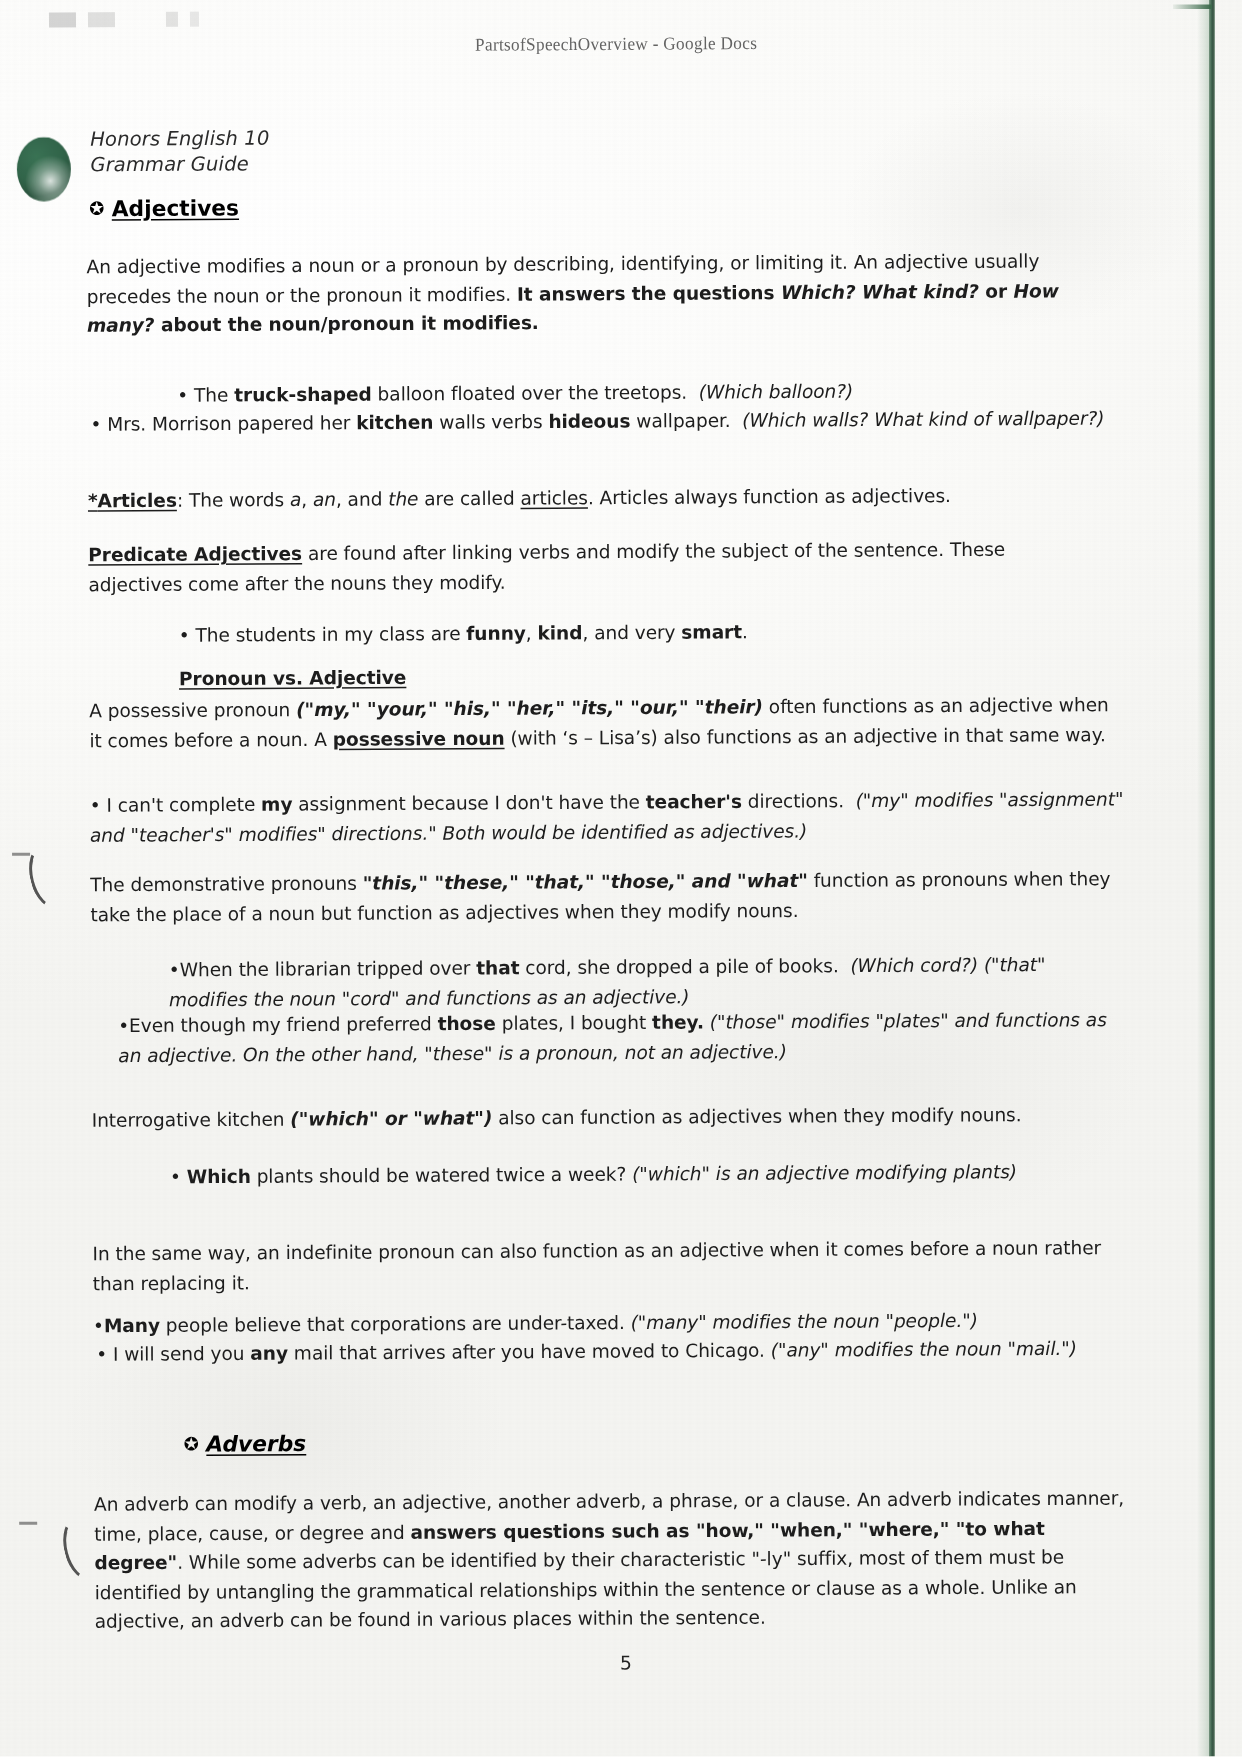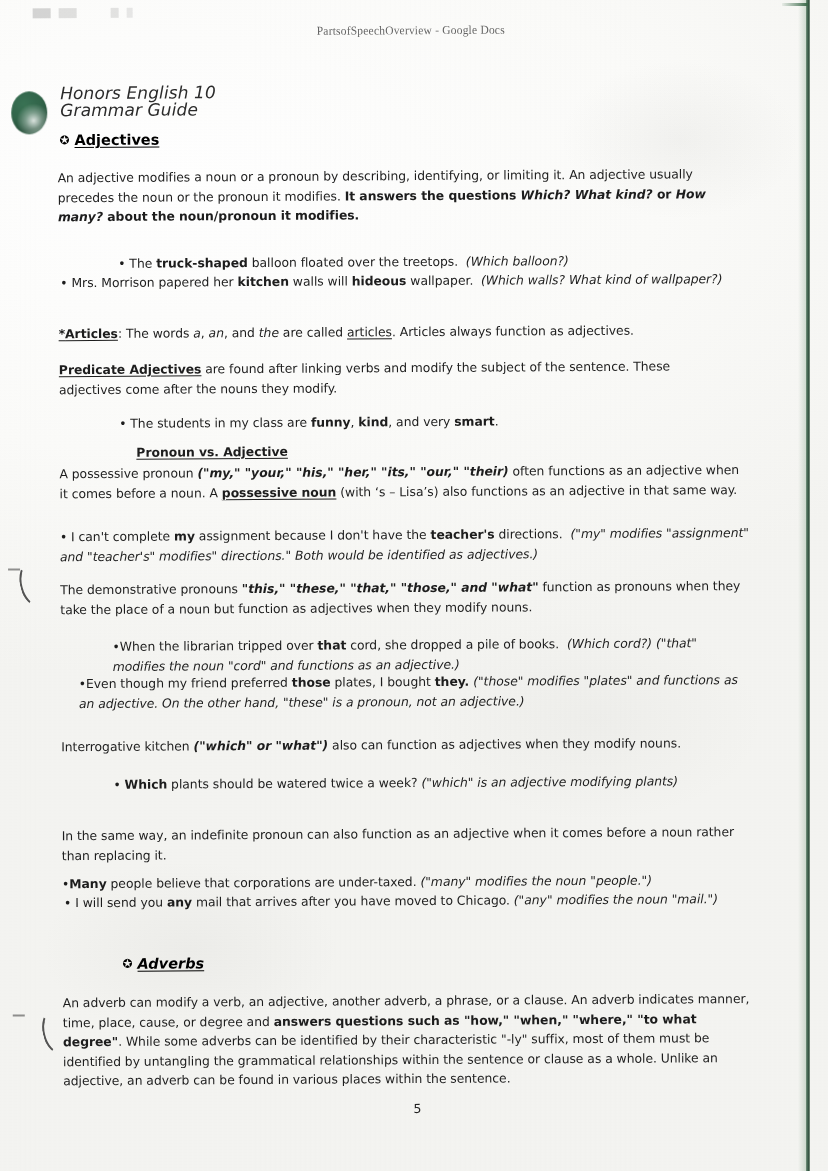--- a/index.html
+++ b/index.html
@@ -96,21 +96,21 @@
       radial-gradient(circle at 62% 68%, rgba(255,255,255,.82) 0%, rgba(255,255,255,.35) 22%, rgba(255,255,255,0) 46%),
       radial-gradient(circle at 36% 30%, #2f6b4b 0%, #275c40 45%, #1f4b34 70%, #6f8f7b 100%);
     filter: blur(.5px);
     opacity: .95;
   }
 
   .course-label {
     position: absolute;
     left: 63px; top: 83px;
     font-family: "DejaVu Sans", sans-serif;
-    font-size: 17px;
+    font-size: 13px;
     font-style: italic;
     color: #2b2b2b;
     line-height: 17px;
     letter-spacing: .1px;
   }
 
   
   .section-head {
     position: absolute;
     font-family: "DejaVu Sans", sans-serif;
@@ -224,38 +224,38 @@
   </div>
 
   <div class="blk" style="left:120px; top:252px; width:620px;">
     <span>•</span>
     <span>The </span><b><span>truck-shaped</span></b><span> balloon floated over the treetops.</span>
     &nbsp;<i><span>(Which balloon?)</span></i>
   </div>
 
   <div class="blk" style="left:62px; top:271px; width:680px;">
     <span>•</span>
-    <span>Mrs. Morrison papered her </span><b><span>kitchen</span></b><span> walls will </span><b><span>hideous</span></b><span> wallpaper.</span>
+    <span>Mrs. Morrison papered her </span><b><span>kitchen</span></b><span> walls verbs </span><b><span>hideous</span></b><span> wallpaper.</span>
     &nbsp;<i><span>(Which walls?  What kind of wallpaper?)</span></i>
   </div>
 
   <div class="blk" style="left:60px; top:322px; width:690px;">
     <b><u><span>*</span><span>Articles</span></u></b><span>: The words </span><i><span>a</span></i><span>, </span><i><span>an</span></i><span>, and </span><i><span>the</span></i><span> are called </span><u><span>articles</span></u><span>.  Articles always function as adjectives.</span>
   </div>
 
   <div class="blk" style="left:60px; top:358px; width:675px;">
     <b><u><span>Predicate Adjectives</span></u></b><span> are found after linking verbs and modify the subject of the sentence. These adjectives come after the nouns they modify.</span>
   </div>
 
   <div class="blk" style="left:120px; top:412px; width:620px;">
     <span>•</span>
     <span>The students in my class are </span><b><span>funny</span></b><span>, </span><b><span>kind</span></b><span>, and very </span><b><span>smart</span></b><span>.</span>
   </div>
 
-  <div class="blk" style="left:137px; top:441px;text-align:right;">
+  <div class="blk" style="left:120px; top:441px;text-align:right;">
     <b><u><span>Pronoun vs. Adjective</span></u></b>
   </div>
 
   <div class="blk" style="left:60px; top:462px; width:680px;">
     <span>A possessive pronoun </span><span class="bi">("my," "your," "his," "her," "its," "our," "their)</span><span> often functions as an adjective when it comes before a noun.  A </span><span class="ul-b">possessive noun</span><span> (with ‘s – Lisa’s) also functions as an adjective in that same way.</span>
   </div>
 
   <div class="blk" style="left:60px; top:525px; width:690px;">
     <span>•</span>
     <span>I can't complete </span><b><span>my</span></b><span> assignment because I don't have the </span><b><span>teacher's</span></b><span> directions.</span>

